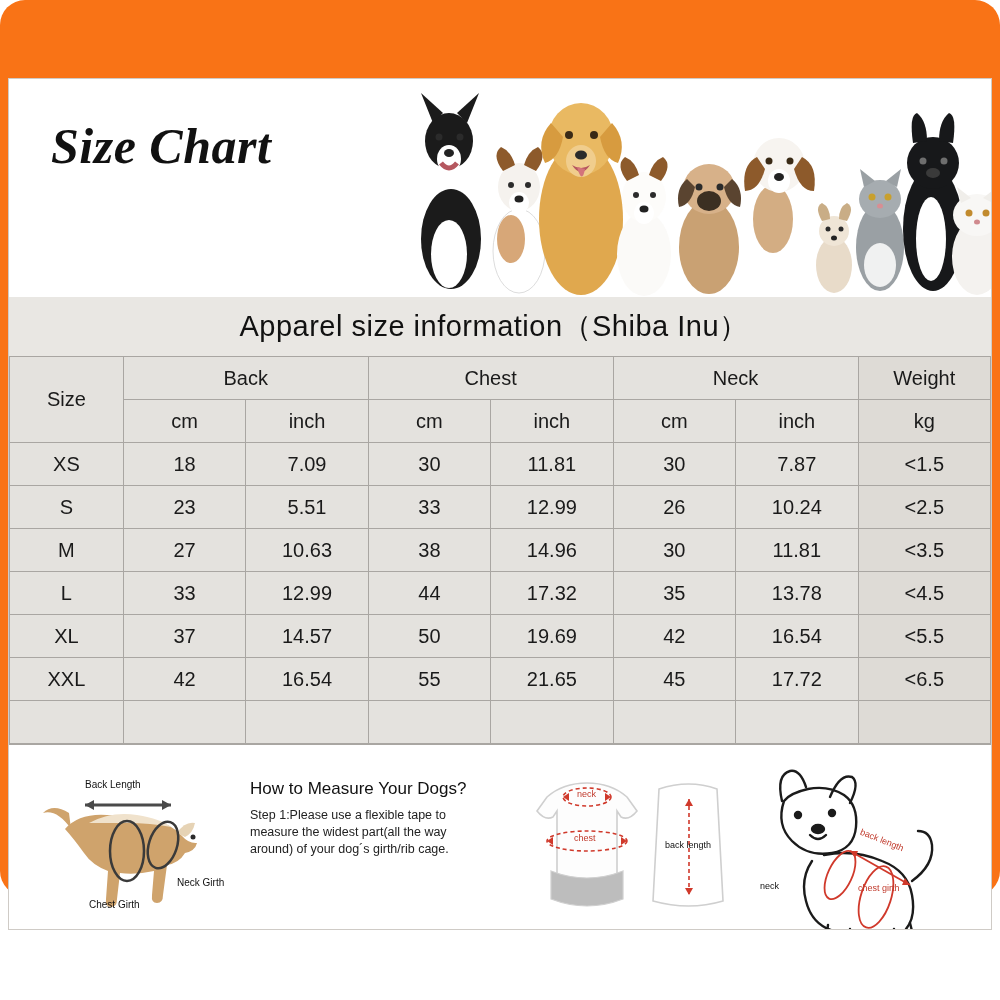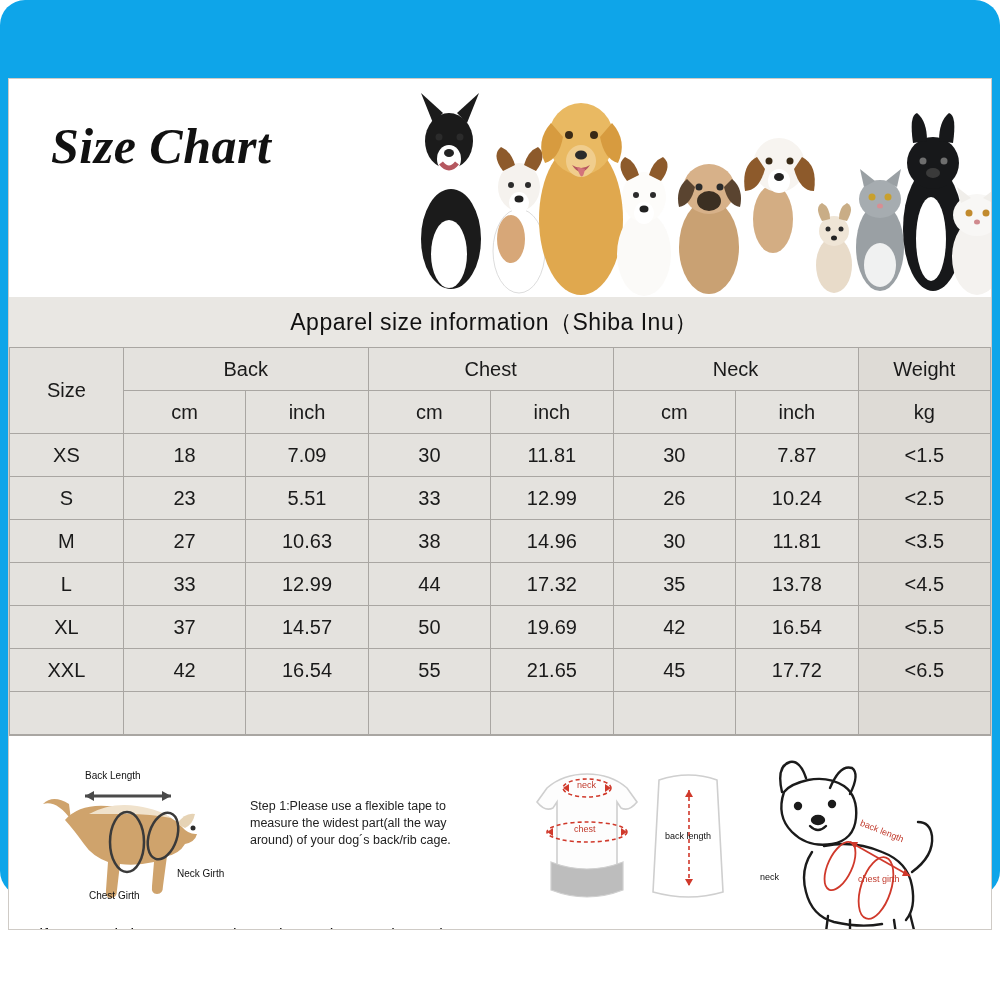--- a/index.html
+++ b/index.html
@@ -10,21 +10,21 @@
   body {
     width: 1000px;
     height: 1000px;
     font-family: "Liberation Sans", sans-serif;
     overflow: hidden;
   }
   .page {
     position: relative;
     width: 1000px;
     height: 896px;
-    background: #0ea5e9;
+    background: #f97316;
     border-radius: 25px;
   }
   .card {
     position: absolute;
     left: 8px;
     top: 78px;
     width: 984px;
     height: 852px;
     background: #e9e7e3;
     border: 1px solid #cfcbc6;
@@ -67,21 +67,21 @@
     position: absolute;
     right: 0;
     top: 0;
     width: 600px;
     height: 218px;
   }
 
   
   .table-title {
     text-align: center;
-    font-size: 23px;
+    font-size: 29px;
     color: #111;
     padding: 10px 12px 9px 0;
     background: #e9e7e3;
     letter-spacing: 0.5px;
   }
   table.size-table {
     width: 100%;
     border-collapse: collapse;
     background: #e4e2de;
     table-layout: fixed;
@@ -411,21 +411,22 @@
 
           <ellipse cx="136" cy="78" rx="14" ry="24" fill="none" stroke="#3a3a3a" stroke-width="2.5" transform="rotate(18 136 78)"></ellipse>
 
           <ellipse cx="100" cy="84" rx="17" ry="30" fill="none" stroke="#3a3a3a" stroke-width="2.5"></ellipse>
         </svg>
         <span class="lbl" style="left:58px; top:12px;">Back Length</span>
         <span class="lbl" style="left:150px; top:110px;">Neck Girth</span>
         <span class="lbl" style="left:62px; top:132px;">Chest Girth</span>
       </div>
 
-      <div class="step1">Step 1:Please use a flexible tape to measure the widest part(all the way around) of your dog´s back/rib cage.</div>
+      <div class="measure-title">How to Measure Your Dogs?</div>
+      <div class="step1">Step 1:Please use a flexible tape to measure the widest part(all the way around) of your dog´s girth/rib cage.</div>
       <div class="footnote">If your pet is between two sizes, please choose a large size</div>
 
       <div class="garment-diagram">
         <svg width="230" height="170" viewBox="0 0 230 170" xmlns="http://www.w3.org/2000/svg">
 
           <path d="M18 34 q16 -14 40 -14 q24 0 40 14 l10 14 q-8 10 -16 6 l-4 -6 l0 64 q-30 10 -60 0 l0 -64 l-4 6 q-8 4 -16 -6 Z" fill="#fdfdfd" stroke="#cfcfcf" stroke-width="1.6"></path>
           <path d="M22 108 q36 14 72 0 l0 28 q-36 14 -72 0 Z" fill="#bdbdbd" stroke="#cfcfcf" stroke-width="1.2"></path>
 
           <ellipse cx="58" cy="34" rx="24" ry="9" fill="none" stroke="#d0392b" stroke-width="1.6" stroke-dasharray="4 3"></ellipse>
           <path d="M34 34 l6 -4 l0 8 Z" fill="#d0392b"></path>

